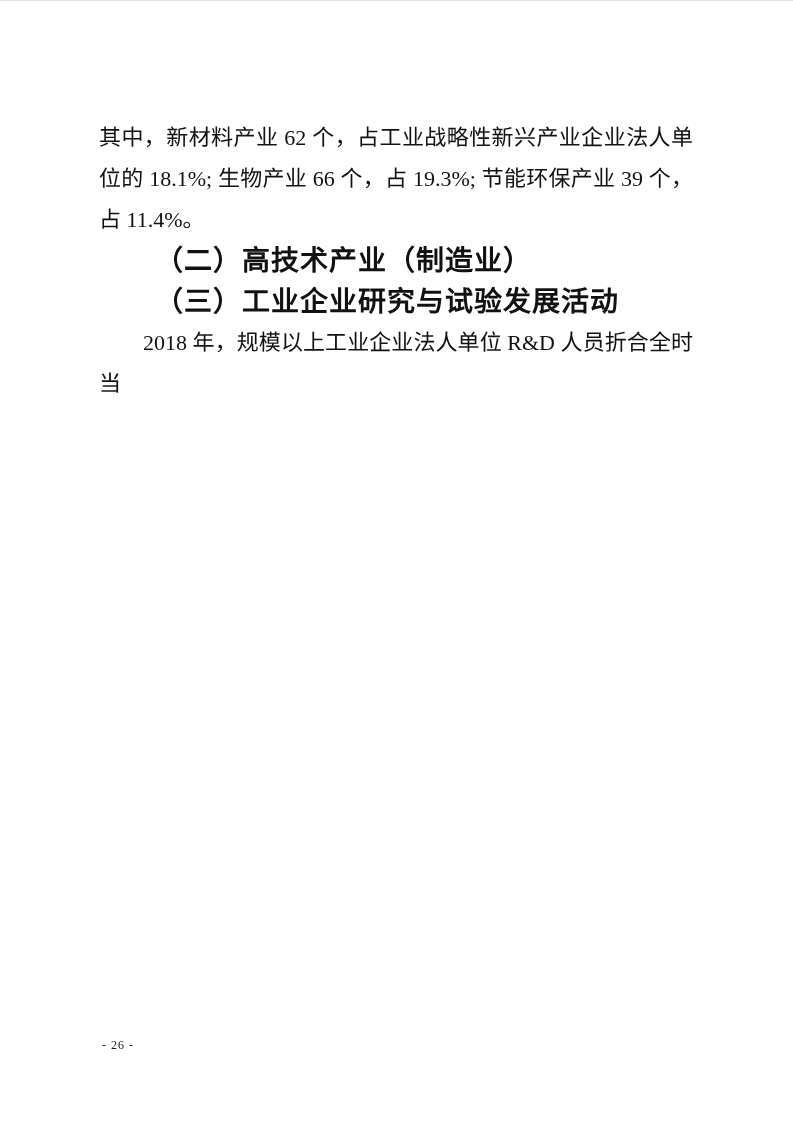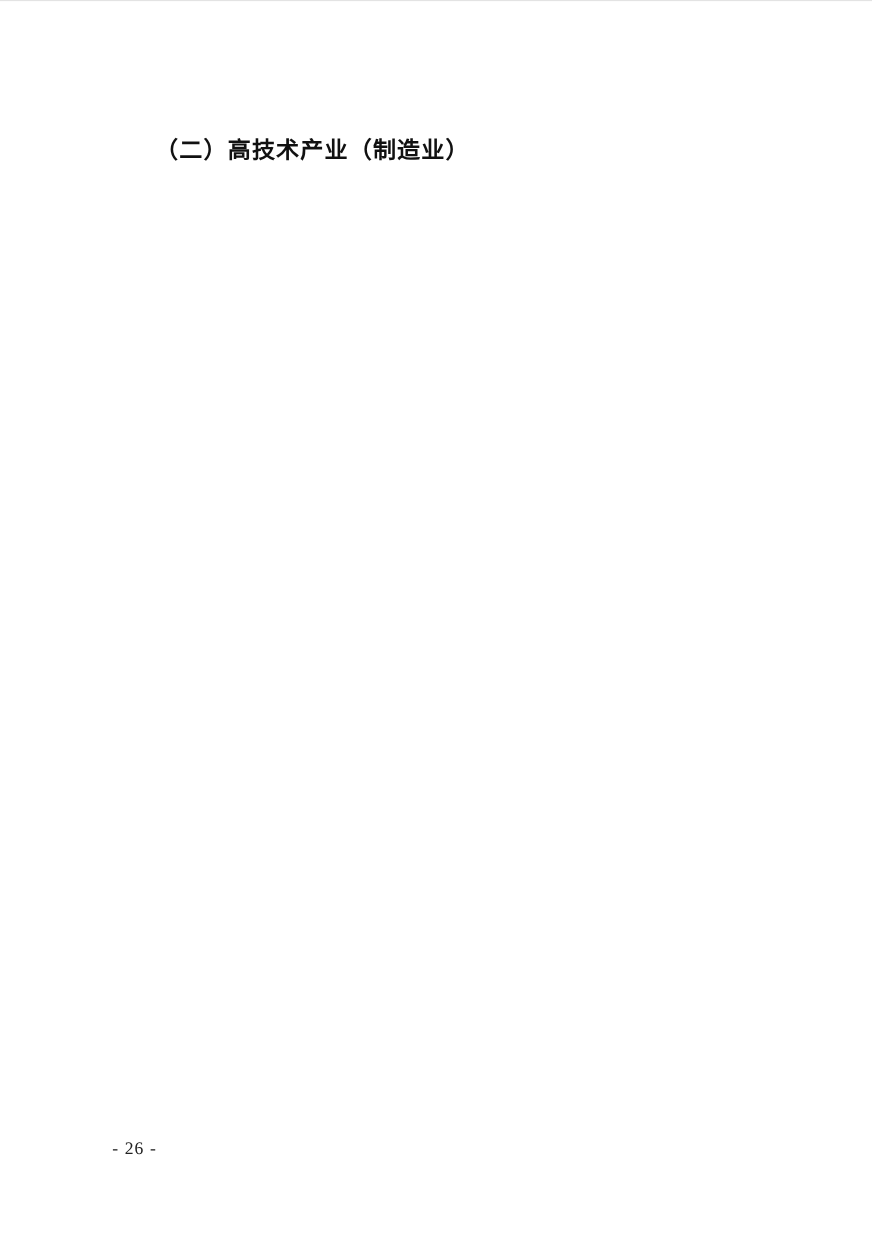--- a/index.html
+++ b/index.html
@@ -32,38 +32,41 @@
     padding: 0;
     text-indent: 2em;
     font-weight: normal;
   }
   .para.no-indent {
     text-indent: 0;
   }
   .heading {
     margin: 0;
     padding: 0;
-    font-size: 21px;
+    font-size: 28px;
     line-height: 41px;
     font-weight: bold;
     text-indent: 2em;
     text-align: left;
     letter-spacing: 1px;
   }
   .page-number {
     position: absolute;
     left: 102px;
     top: 1034px;
-    font-size: 16px;
+    font-size: 12px;
     line-height: 20px;
     color: #222222;
     letter-spacing: 1px;
   }
 </style>
 </head>
 <body>
 
 <div class="page">
   <div class="content">
+    <p class="para no-indent">其中，新材料产业 62 个，占工业战略性新兴产业企业法人单位的 18.1%; 生物产业 66 个，占 19.3%; 节能环保产业 39 个，占 11.4%。</p>
     <h3 class="heading">（二）高技术产业（制造业）</h3>
+    <h3 class="heading">（三）工业企业研究与试验发展活动</h3>
+    <p class="para">2018 年，规模以上工业企业法人单位 R&amp;D 人员折合全时当</p>
   </div>
   <div class="page-number">- 26 -</div>
 </div>
 
 </body></html>

